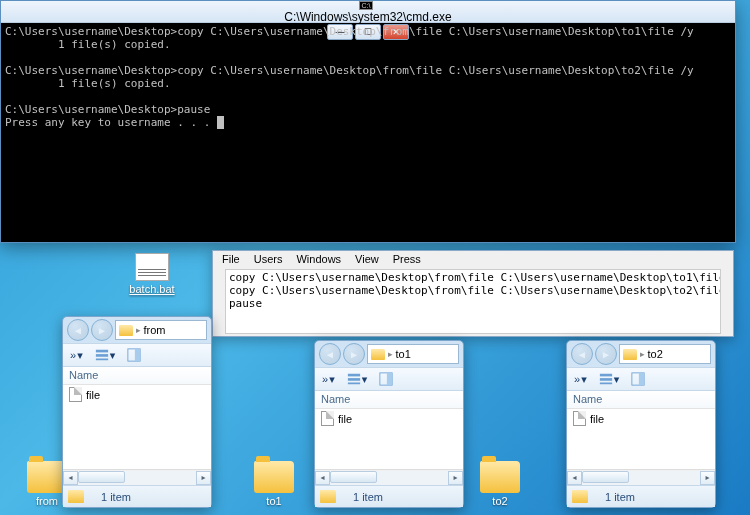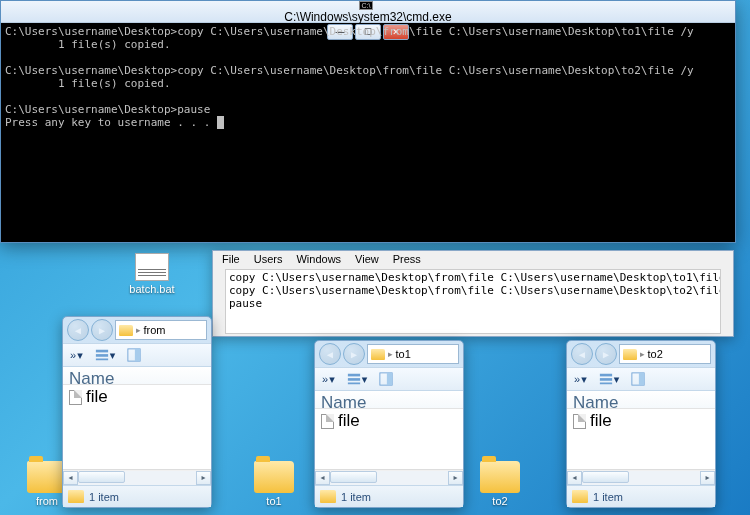--- a/index.html
+++ b/index.html
@@ -190,21 +190,21 @@
   padding: 0 3px;
   gap: 4px;
   font-size: 11px;
   color: #1a3e6e;
 }
 .exp-toolbar .tb { padding: 2px 4px; cursor: pointer; display: flex; align-items: center; gap: 1px; }
 .exp-toolbar .tbicon { width: 14px; height: 14px; }
 .exp-body {
   flex: 1;
   background: #fff;
-  font-size: 17px;
+  font-size: 11px;
   overflow: hidden;
 }
 .exp-header {
   height: 18px;
   border-bottom: 1px solid #e3e3e3;
   padding: 2px 6px;
   color: #4a6a8a;
   background: linear-gradient(#fff, #f5f9fc);
 }
 .exp-item {
@@ -238,21 +238,21 @@
 .exp-scroll .sbtn { width: 15px; height: 14px; background: linear-gradient(#fafdff, #e1ecf5); border: 1px solid #b8cde2; font-size: 8px; display: flex; align-items: center; justify-content: center; color: #567; }
 .exp-scroll .strack { flex: 1; height: 14px; background: #eef3f8; position: relative; }
 .exp-scroll .sthumb { position: absolute; left: 0; top: 0; height: 12px; border: 1px solid #b8cde2; background: linear-gradient(#fafdff, #d8e7f3); border-radius: 2px; }
 .exp-status {
   height: 22px;
   background: linear-gradient(#eef5fb, #dce9f4);
   border-top: 1px solid #c4d8ea;
   display: flex;
   align-items: center;
   padding: 0 5px;
-  gap: 5px;
+  gap: 17px;
   font-size: 11px;
   color: #2a4e7a;
 }
 .exp-status .fldr {
   width: 16px; height: 13px;
   background: linear-gradient(#ffe9a8, #f5c13d);
   border-radius: 1px 2px 1px 1px;
 }
 </style>
 </head>
@@ -271,21 +271,21 @@
   <div class="cmd-body"><span>C:\Users\username\Desktop&gt;copy C:\Users\username\Desktop\from\file C:\Users\username\Desktop\to1\file /y</span>
 <span>        1 file(s) copied.</span>
 <span></span>
 <span>C:\Users\username\Desktop&gt;copy C:\Users\username\Desktop\from\file C:\Users\username\Desktop\to2\file /y</span>
 <span>        1 file(s) copied.</span>
 <span></span>
 <span>C:\Users\username\Desktop&gt;pause</span>
 <span>Press any key to username . . . </span><span class="cursor"> </span></div>
 </div>
 
-<div class="desktop-icon" style="top:253px; left:122px;">
+<div class="desktop-icon" style="top:253px; left:122px;text-decoration:underline;">
   <div class="bat-ico"></div>
   <div>batch.bat</div>
 </div>
 <div class="desktop-icon" style="top:461px; left:17px;">
   <div class="folder-ico"></div>
   <div>from</div>
 </div>
 <div class="desktop-icon" style="top:461px; left:244px;">
   <div class="folder-ico"></div>
   <div>to1</div>

